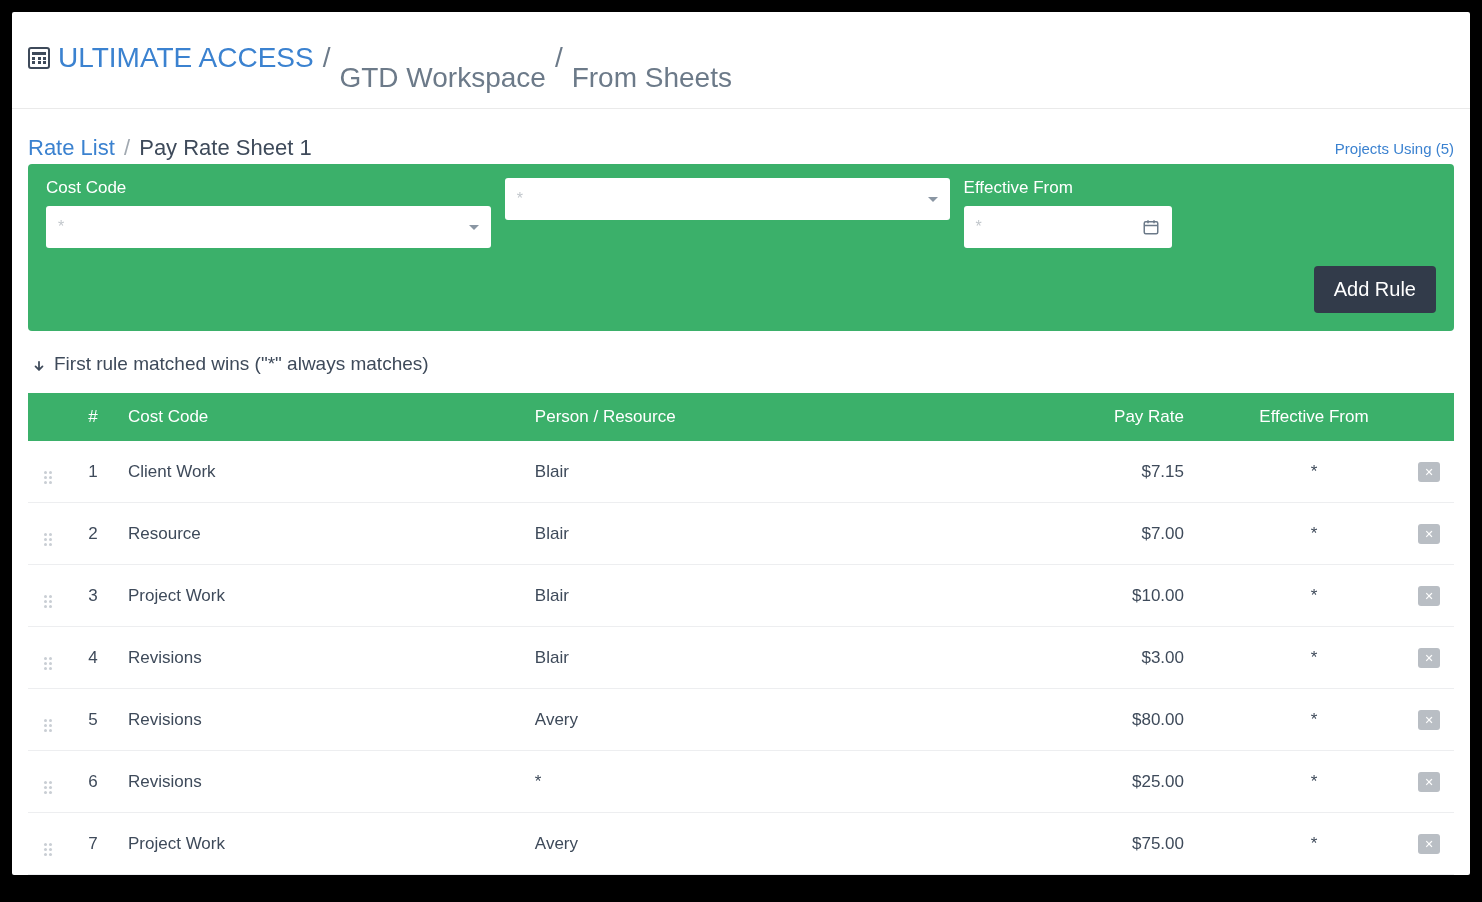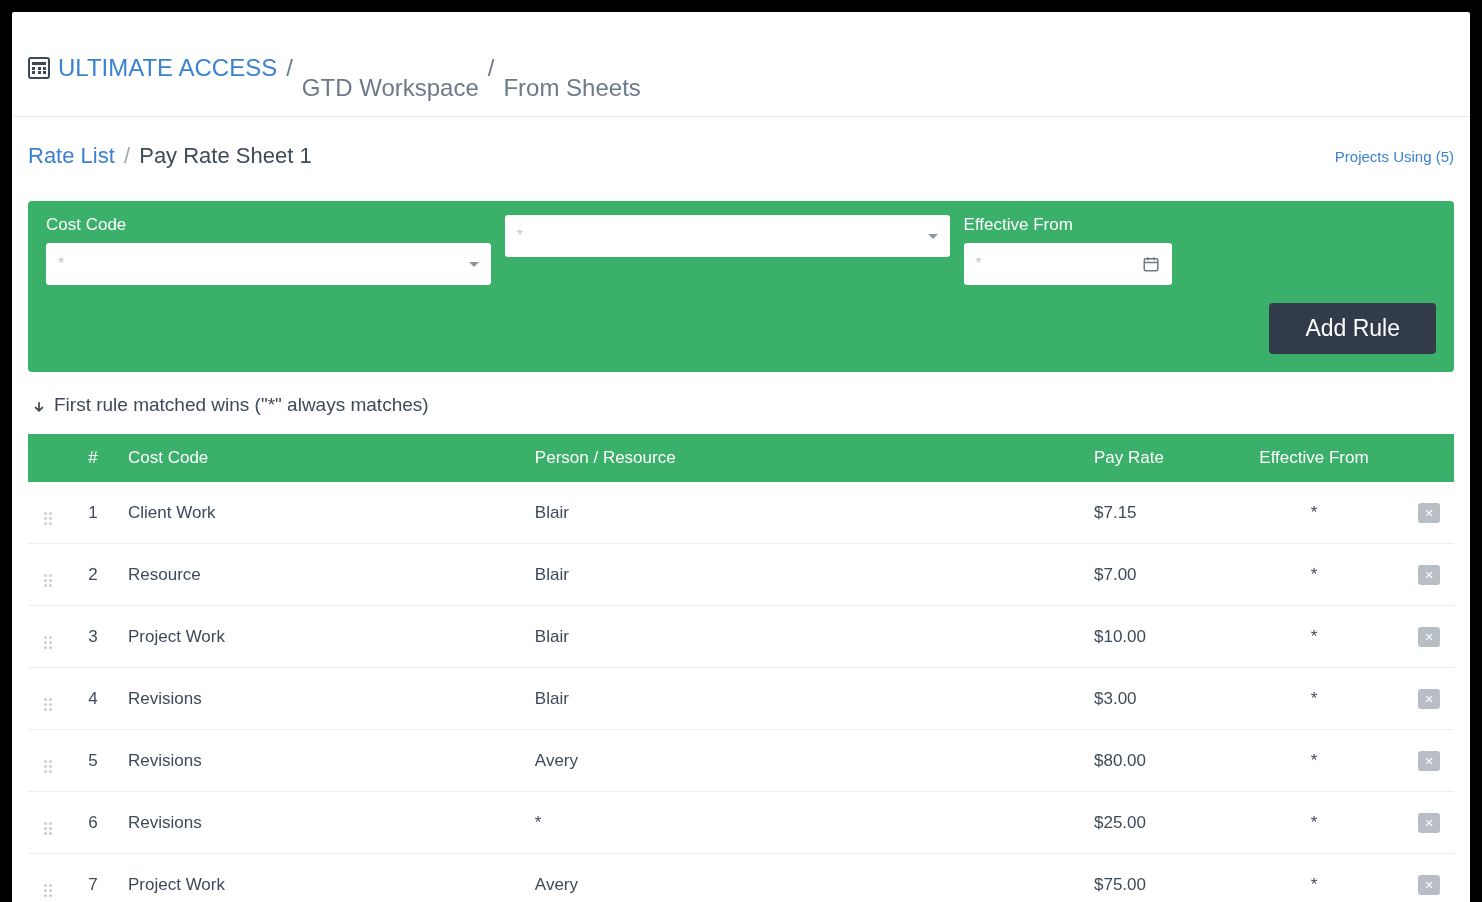--- a/index.html
+++ b/index.html
@@ -11,22 +11,22 @@
   }
   .frame {
     background: #fff;
     border-radius: 2px;
     overflow: hidden;
   }
   .topbar {
     display: flex;
     align-items: center;
     gap: 6px;
-    padding: 22px 16px 14px 16px;
-    font-size: 24px;
+    padding: 10px 16px 14px 16px;
+    font-size: 28px;
     border-bottom: 1px solid #eaeaea;
   }
   .calc-icon {
     width: 22px; height: 22px;
     border: 2px solid #3e4a5a;
     border-radius: 3px;
     display: inline-flex;
     flex-direction: column;
     justify-content: space-evenly;
     padding: 2px;
@@ -37,21 +37,21 @@
   .calc-icon .dots { display:flex; justify-content:space-between; }
   .calc-icon .d { width:3px; height:3px; background:#3e4a5a; }
   .crumb-link { color: #3b82d0; text-decoration: none; }
   .crumb-sep { color: #6c7a89; margin: 0 3px; }
   .crumb-text { color: #6c7a89; margin-top: 40px; }
   .content { padding: 14px 16px 0 16px; }
   .subhead {
     display: flex;
     justify-content: space-between;
     align-items: center;
-    margin: 12px 0 32px 0;
+    margin: 12px 0 3px 0;
   }
   .subcrumbs { font-size: 22px; color: #3e4a5a; }
   .subcrumbs a { color: #3b82d0; text-decoration: none; }
   .subcrumbs .sl { color: #a0a8b0; margin: 0 3px; }
   .proj-link { color: #3b82d0; font-size: 15px; text-decoration: none; }
 
   .form-bar {
     background: #3bb06a;
     border-radius: 4px;
     padding: 14px 18px 18px 18px;
@@ -98,22 +98,22 @@
     width: 100%;
     display: flex;
     justify-content: flex-end;
     margin-top: 4px;
   }
   .btn-add {
     background: #323b4a;
     color: #fff;
     border: none;
     border-radius: 4px;
-    padding: 12px 36px;
-    font-size: 23px;
+    padding: 12px 20px;
+    font-size: 20px;
     cursor: pointer;
   }
 
   .hint {
     display: flex;
     align-items: center;
     gap: 8px;
     font-size: 19px;
     color: #3e4a5a;
     margin: 22px 4px 18px 4px;
@@ -130,21 +130,21 @@
   }
   table.rules thead th {
     background: #3bb06a;
     color: #fff;
     font-weight: 500;
     padding: 14px 10px;
     text-align: left;
   }
   table.rules th.handle-col, table.rules td.handle-col { width: 40px; text-align:center; }
   table.rules th.num-col, table.rules td.num-col { width: 50px; text-align:center; }
-  table.rules th.rate-col, table.rules td.rate-col { text-align: left; width: 140px; padding-right: 40px;}
+  table.rules th.rate-col, table.rules td.rate-col { text-align: right; width: 140px; padding-right: 40px;}
   table.rules th.eff-col, table.rules td.eff-col { text-align: center; width: 180px; }
   table.rules th.del-col, table.rules td.del-col { width: 50px; text-align:center; }
   table.rules tbody td {
     padding: 18px 10px;
     border-bottom: 1px solid #edeef0;
     color: #3e4a5a;
   }
   .drag-handle {
     color: #c9ced4;
     cursor: grab;

